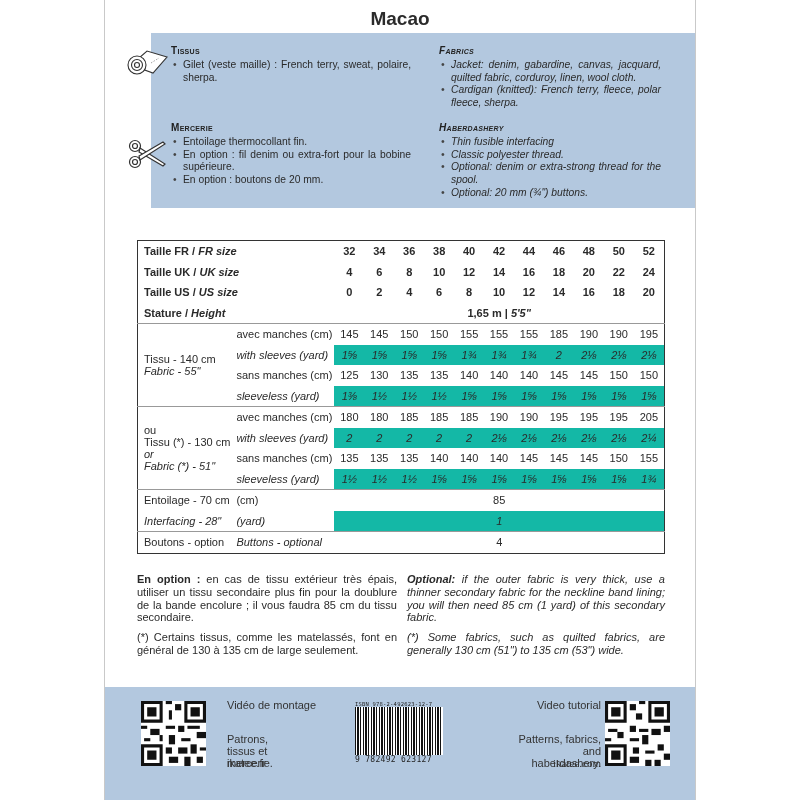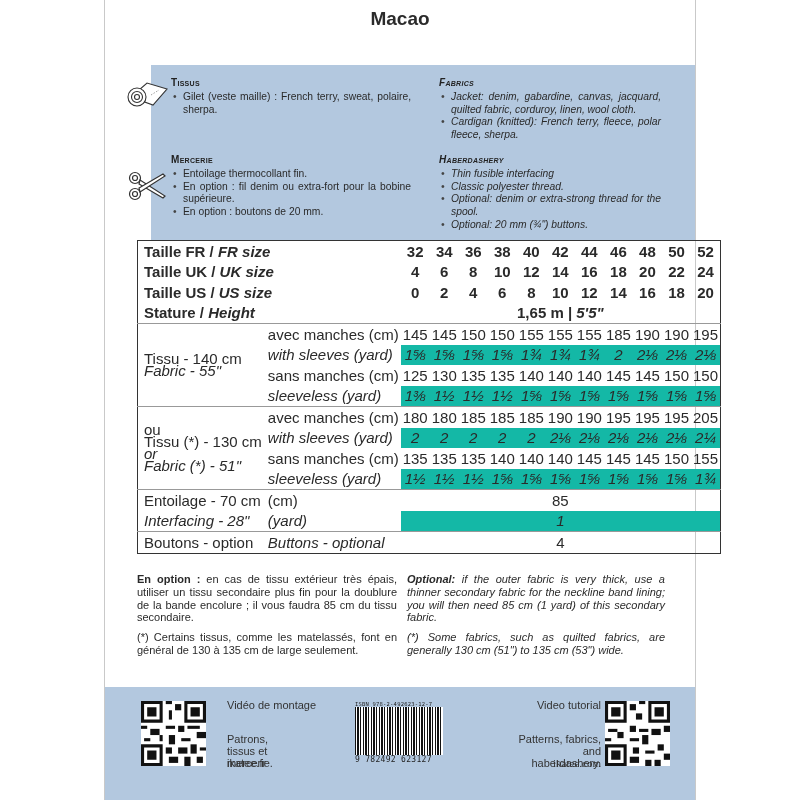--- a/index.html
+++ b/index.html
@@ -1,27 +1,27 @@
 <!DOCTYPE html>
 <html><head>
 <meta charset="utf-8">
 <style>
   html, body { margin:0; padding:0; }
   body { width:800px; height:800px; background:#ffffff; position:relative; overflow:hidden; font-family:"Liberation Sans", sans-serif; color:#2a2a2a; }
   .page { position:absolute; left:104px; top:0; width:592px; height:800px; background:#fff; border-left:1px solid #c9c9c9; border-right:1px solid #c9c9c9; box-sizing:border-box; }
   .title { position:absolute; left:0; right:0; top:8px; text-align:center; font-size:19px; font-weight:bold; color:#2b2b2b; }
-  .bluebox { position:absolute; left:46px; right:0; top:33px; height:175px; background:#b3c8df;margin-top:32px; }
+  .bluebox { position:absolute; left:46px; right:0; top:33px; height:175px; background:#b3c8df; }
   .icon { position:absolute; width:44px; height:40px; }
   .sec { position:absolute; font-size:10.3px; line-height:12.8px; }
   .sec h4 { margin:0 0 1px 0; font-size:10px; font-variant:small-caps; font-weight:bold; letter-spacing:0.3px; color:#222; }
   .sec ul { margin:0; padding:0 0 0 12px; list-style:none; }
   .sec li { position:relative; }
   .sec li::before { content:"•"; position:absolute; left:-10px; color:#444; }
   .sec.it li { font-style:italic; }
-  .sizetable { position:absolute; left:32px; top:240px; width:528px; border:1.5px solid #333; border-collapse:collapse; font-size:15px; }
+  .sizetable { position:absolute; left:32px; top:240px; width:528px; border:1.5px solid #333; border-collapse:collapse; font-size:11px; }
   .sizetable td { padding:0 2px; height:20.5px; text-align:center; white-space:nowrap; }
   .sizetable td.lbl { text-align:left; padding-left:6px; }
   .sizetable td.sub { text-align:left; padding-left:4px; }
   .bold td { font-weight:bold; }
   .shade td.v, .shade td.span { background:#14b8a6; }
   .it { font-style:italic; }
   .sep td { border-top:1px solid #999; }
   .sizetable tr.hdrlast td { border-bottom:1px solid #999;margin-top:48px; }
   .notes { position:absolute; top:573px; font-size:11px; line-height:12.8px; text-align:justify; }
   .notes p { margin:0 0 7px 0; }

